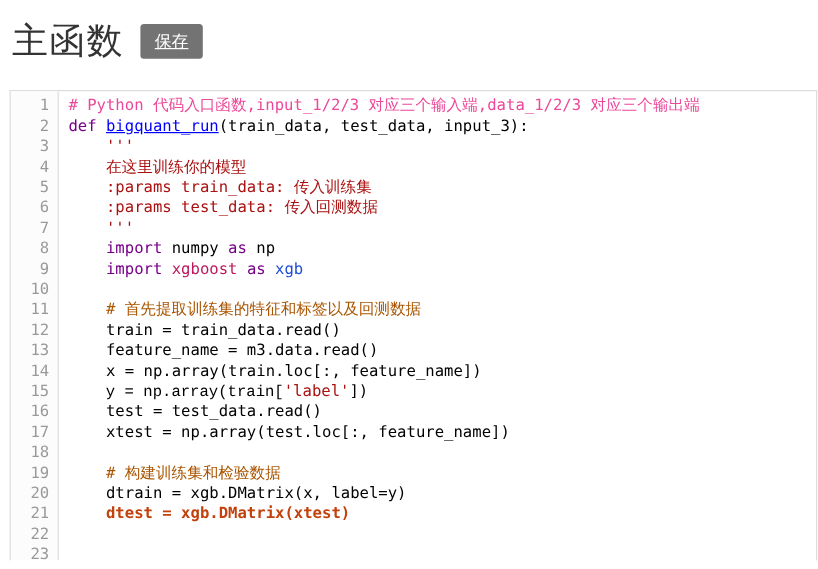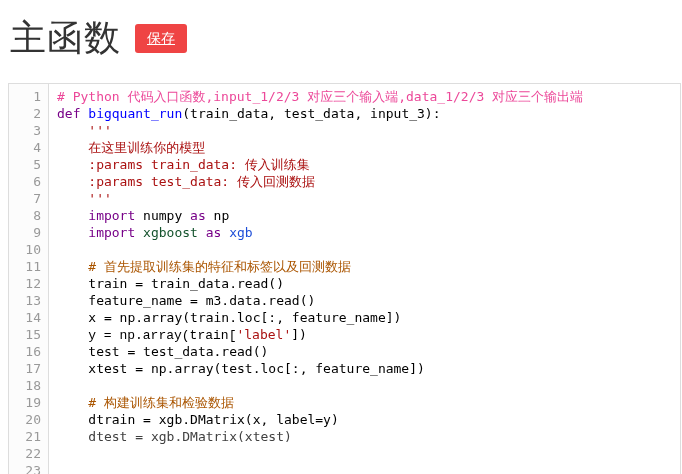--- a/index.html
+++ b/index.html
@@ -14,21 +14,21 @@
     font-family: "Liberation Sans", sans-serif;
   }
   .header {
     display: flex;
     align-items: center;
     padding: 14px 0 0 10px;
     gap: 14px;
   }
   .page-title {
     margin: 0;
-    font-size: 36px;
+    font-size: 30px;
     font-weight: 500;
     color: #333333;
     letter-spacing: 1px;
   }
   .save-btn {
     border: none;
     border-radius: 3px;
     color: #ffffff;
     font-size: 14px;
     padding: 6px 12px;
@@ -72,21 +72,21 @@
     white-space: pre;
     color: #000000;
   }
 </style>
 </head>
 <body>
 
 <div class="page">
   <div class="header">
     <h1 class="page-title">主函数</h1>
-    <button class="save-btn" style="background: #ef4444; color: rgb(255, 255, 255); text-decoration: underline;">保存</button>
+    <button class="save-btn" style="background: #737373; color: rgb(255, 255, 255); text-decoration: underline;">保存</button>
   </div>
   <div class="editor">
     <div class="gutter" style="color: rgb(153, 153, 153);">
         <div class="line-num">1</div>
         <div class="line-num">2</div>
         <div class="line-num">3</div>
         <div class="line-num">4</div>
         <div class="line-num">5</div>
         <div class="line-num">6</div>
         <div class="line-num">7</div>
@@ -102,36 +102,36 @@
         <div class="line-num">17</div>
         <div class="line-num">18</div>
         <div class="line-num">19</div>
         <div class="line-num">20</div>
         <div class="line-num">21</div>
         <div class="line-num">22</div>
         <div class="line-num">23</div>
       </div>
     <div class="code-area">
         <div class="code-line"><span class="tok-comment" style="color: #ec4899;"># Python 代码入口函数,input_1/2/3 对应三个输入端,data_1/2/3 对应三个输出端</span></div>
-        <div class="code-line"><span class="tok-keyword" style="color: rgb(119, 0, 136);">def</span><span class="tok-plain" style="color: rgb(0, 0, 0);"> </span><span class="tok-def" style="color: rgb(0, 0, 255);">bigquant_run</span><span class="tok-plain" style="color: rgb(0, 0, 0);">(train_data, test_data, input_3):</span></div>
+        <div class="code-line"><span class="tok-keyword" style="color: rgb(119, 0, 136);">def</span><span class="tok-plain" style="color: rgb(0, 0, 0);"> </span><span class="tok-def" style="color: rgb(0, 0, 255); text-decoration: underline;">bigquant_run</span><span class="tok-plain" style="color: rgb(0, 0, 0);">(train_data, test_data, input_3):</span></div>
         <div class="code-line"><span class="tok-string" style="color: rgb(170, 17, 17);">    '''</span></div>
         <div class="code-line"><span class="tok-string" style="color: rgb(170, 17, 17);">    在这里训练你的模型</span></div>
         <div class="code-line"><span class="tok-string" style="color: rgb(170, 17, 17);">    :params train_data: 传入训练集</span></div>
         <div class="code-line"><span class="tok-string" style="color: rgb(170, 17, 17); margin-top: 32px;">    :params test_data: 传入回测数据</span></div>
         <div class="code-line"><span class="tok-string" style="color: rgb(170, 17, 17);">    '''</span></div>
         <div class="code-line"><span class="tok-plain" style="color: rgb(0, 0, 0);">    </span><span class="tok-keyword" style="color: rgb(119, 0, 136);">import</span><span class="tok-plain" style="color: rgb(0, 0, 0);"> numpy </span><span class="tok-keyword" style="color: rgb(119, 0, 136);">as</span><span class="tok-plain" style="color: rgb(0, 0, 0);"> np</span></div>
-        <div class="code-line"><span class="tok-plain" style="color: rgb(0, 0, 0);">    </span><span class="tok-keyword" style="color: rgb(119, 0, 136);">import</span><span class="tok-plain" style="color: #14532d; margin-top: 15px;"> xgboost </span><span class="tok-keyword" style="color: rgb(119, 0, 136);">as</span><span class="tok-plain" style="color: #1d4ed8;"> xgb</span></div>
+        <div class="code-line"><span class="tok-plain" style="color: rgb(0, 0, 0);">    </span><span class="tok-keyword" style="color: rgb(119, 0, 136);">import</span><span class="tok-plain" style="color: #be185d; margin-top: 15px;"> xgboost </span><span class="tok-keyword" style="color: rgb(119, 0, 136);">as</span><span class="tok-plain" style="color: #1d4ed8;"> xgb</span></div>
         <div class="code-line">&nbsp;</div>
         <div class="code-line"><span class="tok-comment" style="color: rgb(170, 85, 0);">    # 首先提取训练集的特征和标签以及回测数据</span></div>
         <div class="code-line"><span class="tok-plain" style="color: rgb(0, 0, 0);">    train = train_data.read()</span></div>
         <div class="code-line"><span class="tok-plain" style="color: rgb(0, 0, 0);">    feature_name = m3.data.read()</span></div>
         <div class="code-line"><span class="tok-plain" style="color: rgb(0, 0, 0);">    x = np.array(train.loc[:, feature_name])</span></div>
         <div class="code-line"><span class="tok-plain" style="color: rgb(0, 0, 0); font-family: Liberation Mono, monospace;">    y = np.array(train[</span><span class="tok-string" style="color: rgb(170, 17, 17);">'label'</span><span class="tok-plain" style="color: rgb(0, 0, 0);">])</span></div>
         <div class="code-line"><span class="tok-plain" style="color: rgb(0, 0, 0);">    test = test_data.read()</span></div>
         <div class="code-line"><span class="tok-plain" style="color: rgb(0, 0, 0);">    xtest = np.array(test.loc[:, feature_name])</span></div>
         <div class="code-line">&nbsp;</div>
         <div class="code-line"><span class="tok-comment" style="color: rgb(170, 85, 0);">    # 构建训练集和检验数据</span></div>
         <div class="code-line"><span class="tok-plain" style="color: rgb(0, 0, 0); margin-top: 10px;">    dtrain = xgb.DMatrix(x, label=y)</span></div>
-        <div class="code-line"><span class="tok-plain" style="color: #404040;">    dtest = xgb.DMatrix(xtest)</span></div>
+        <div class="code-line"><span class="tok-plain" style="color: #c2410c; font-weight: bold;">    dtest = xgb.DMatrix(xtest)</span></div>
         <div class="code-line">&nbsp;</div>
       </div>
   </div>
 </div>
 
 </body></html>

